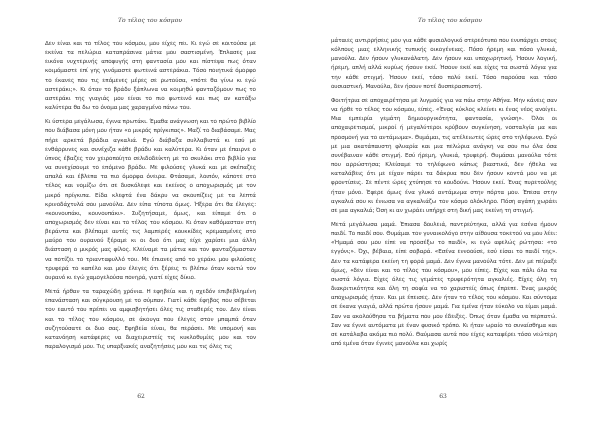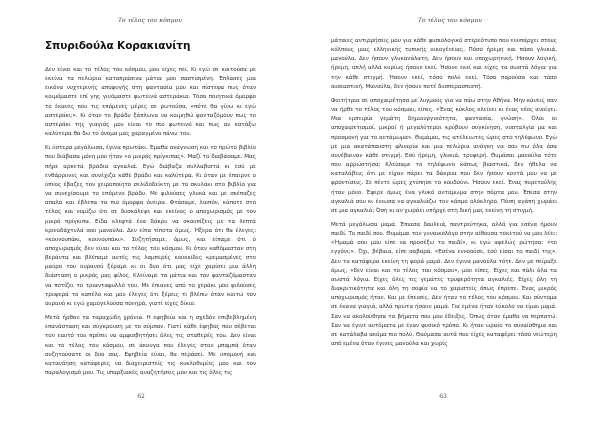--- a/index.html
+++ b/index.html
@@ -21,21 +21,20 @@
          font-family:"DejaVu Serif", serif; font-size:6px; color:#444; }
   .left .folio { left:-9px; }
   .right .folio { left:-7px; }
 </style>
 </head>
 <body>
 
 <div class="page left">
   <div class="running-head">Το τέλος του κόσμου</div>
   <div class="content">
-    <h1 class="chapter-title">Σπυριδούλα Κορακιανίτη</h1>
     <p class="body">Δεν είναι και το τέλος του κόσμου, μου είχες πει. Κι εγώ σε κοιτούσα με εκείνα τα πελώρια καταπράσινα μάτια μου σαστισμένη. Έπλασες μια εικόνα νυχτερινής αποφυγής στη φαντασία μου και πίστεψα πως όταν κοιμόμαστε επί γης γινόμαστε φωτεινά αστεράκια. Τόσο ποιητικά όμορφο το έκανες που τις επόμενες μέρες σε ρωτούσα, «πότε θα γίνω κι εγώ αστεράκι;». Κι όταν το βράδυ ξάπλωνα να κοιμηθώ φανταζόμουν πως το αστεράκι της γιαγιάς μου είναι το πιο φωτεινό και πως αν κατάξω καλύτερα θα δω το όνομα μας χαραγμένο πάνω του.</p>
     <p class="body">Κι ύστερα μεγάλωσα, έγινα πρωτάκι. Έμαθα ανάγνωση και το πρώτο βιβλίο που διάβασα μόνη μου ήταν «ο μικρός πρίγκιπας». Μαζί το διαβάσαμε. Μας πήρε αρκετά βράδια αγκαλιά. Εγώ διάβαζα συλλαβιστά κι εσύ με ενθάρρυνες και συνέχιζα κάθε βράδυ και καλύτερα. Κι όταν με έπαιρνε ο ύπνος έβαζες τον χειροποίητο σελιδοδείκτη με το σκυλάκι στο βιβλίο για να συνεχίσουμε το επόμενο βράδυ. Με φιλούσες γλυκά και με σκέπαζες απαλά και έβλεπα τα πιο όμορφα όνειρα. Φτάσαμε, λοιπόν, κάποτε στο τέλος και νομίζω ότι σε δυσκόλεψε και εκείνος ο αποχωρισμός με τον μικρό πρίγκιπα. Είδα κλεφτά ένα δάκρυ να σκουπίζεις με τα λεπτά κρινοδάχτυλά σου μανούλα. Δεν είπα τίποτα όμως. Ήξερα ότι θα έλεγες: «κουνουπάκι, κουνουπάκι». Συζητήσαμε, όμως, και είπαμε ότι ο αποχωρισμός δεν είναι και το τέλος του κόσμου. Κι όταν καθόμασταν στη βεράντα και βλέπαμε αυτές τις λαμπερές κουκκίδες κρεμασμένες στο μαύρο του ουρανού ξέραμε κι οι δυο ότι μας είχε χαρίσει μια άλλη διάσταση ο μικρός μας φίλος. Κλείναμε τα μάτια και τον φανταζόμασταν να ποτίζει το τριανταφυλλό του. Με έπιανες από το χεράκι μου φιλούσες τρυφερά το καπέλο και μου έλεγες ότι ξέρεις τι βλέπω όταν κοιτώ τον ουρανό κι εγώ χαμογελούσα πονηρά, γιατί είχες δίκιο.</p>
     <p class="body">Μετά ήρθαν τα ταραχώδη χρόνια. Η εφηβεία και η σχεδόν επιβεβλημένη επανάσταση και σύγκρουση με το σύμπαν. Γιατί κάθε έφηβος που σέβεται τον εαυτό του πρέπει να αμφισβητήσει όλες τις σταθερές του. Δεν είναι και το τέλος του κόσμου, σε άκουγα που έλεγες στον μπαμπά όταν συζητούσατε οι δυο σας. Εφηβεία είναι, θα περάσει. Με υπομονή και κατανόηση κατάφερες να διαχειριστείς τις κυκλοθυμίες μου και τον παραλογισμό μου. Τις υπαρξιακές αναζητήσεις μου και τις όλες τις</p>
   </div>
   <div class="folio">62</div>
 </div>
 
 <div class="page right">
   <div class="running-head">Το τέλος του κόσμου</div>
   <div class="content">

